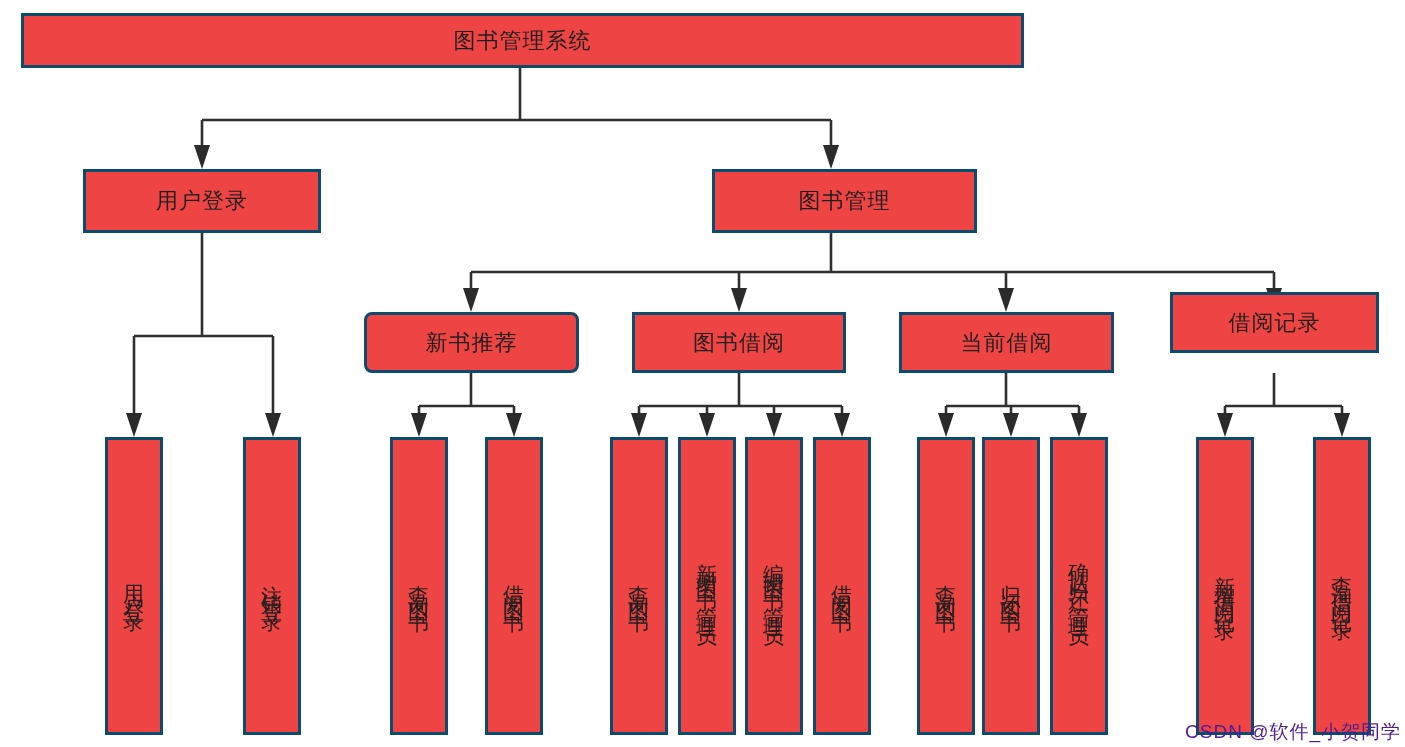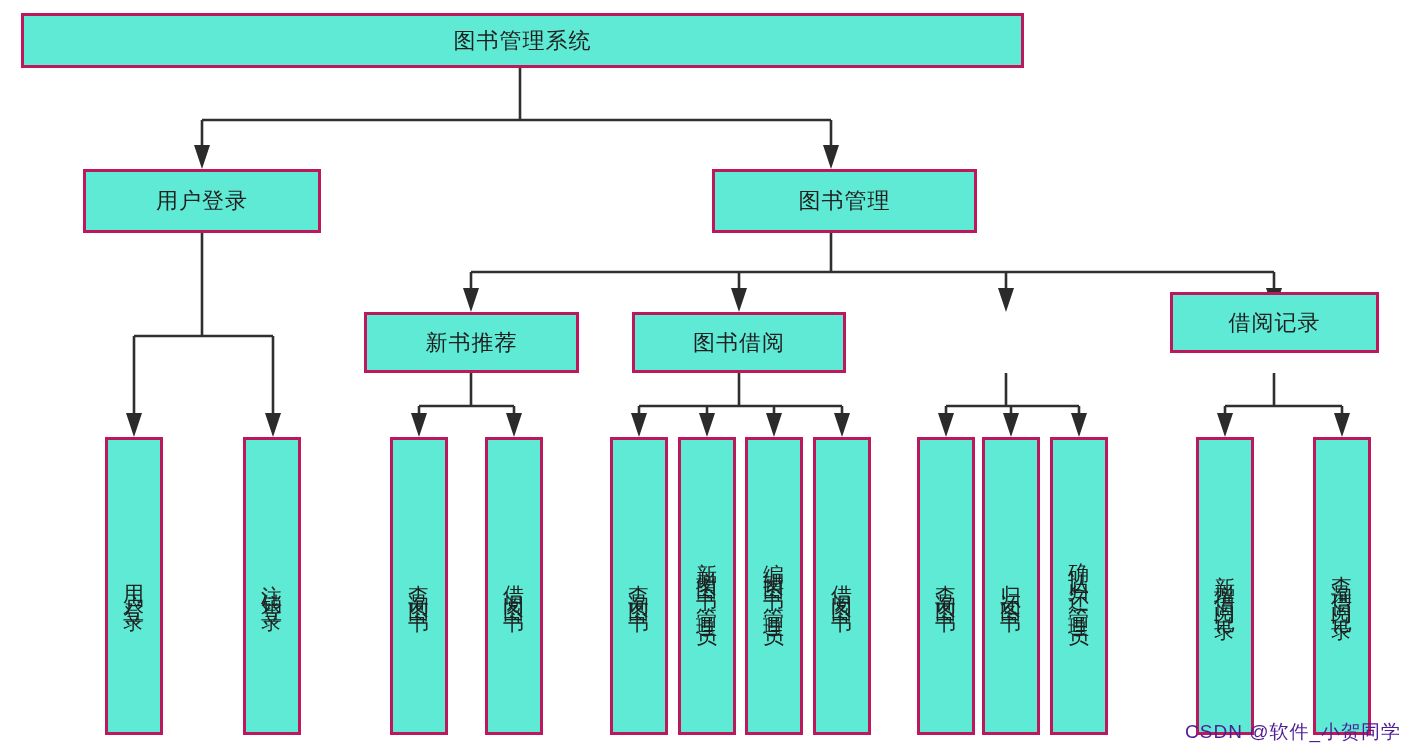--- a/index.html
+++ b/index.html
@@ -7,38 +7,38 @@
     position:relative;
     width:1405px;height:747px;
     background:#ffffff;
     font-family:"Liberation Sans","DejaVu Sans",sans-serif;
     overflow:hidden;
   }
   #wires{position:absolute;left:0;top:0;z-index:1;}
   .box{
     position:absolute;
     box-sizing:border-box;
-    background:#5eead4;
-    border:3px solid #be185d;
+    background:#ef4444;
+    border:3px solid #0c4a6e;
     display:flex;align-items:center;justify-content:center;
     color:#1f1f1f;
     z-index:2;
   }
   .hbox{font-size:22px;letter-spacing:1px;}
   .vbox{width:58px;top:437px;height:298px;font-size:21px;}
   .vbox span{
     writing-mode:vertical-rl;
     letter-spacing:9px;
     line-height:1;
     white-space:nowrap;
   }
   #n-root{left:21px;top:13px;width:1003px;height:55px;}
   #n-l2a{left:83px;top:169px;width:238px;height:64px;}
   #n-l2b{left:712px;top:169px;width:265px;height:64px;}
-  #n-l3a{left:364px;top:312px;width:215px;height:61px;}
+  #n-l3a{left:364px;top:312px;width:215px;height:61px;border-radius:8px;}
   #n-l3b{left:632px;top:312px;width:214px;height:61px;text-align:right;}
   #n-l3c{left:899px;top:312px;width:215px;height:61px;}
   #n-l3d{left:1170px;top:292px;width:209px;height:61px;text-align:right;}
   #f1a{left:105px;} #f1b{left:243px;}
   #f2a{left:390px;} #f2b{left:485px;}
   #f3a{left:610px;} #f3b{left:678px;} #f3c{left:745px;} #f3d{left:813px;}
   #f4a{left:917px;} #f4b{left:982px;} #f4c{left:1050px;}
   #f5a{left:1196px;} #f5b{left:1313px;}
   #watermark{
     position:absolute;
@@ -117,20 +117,23 @@
   <div id="n-l2b" class="box hbox">
     <span>图书管理</span>
   </div>
 
   <div id="n-l3a" class="box hbox">
     <span>新书推荐</span>
   </div>
   <div id="n-l3b" class="box hbox">
     <span>图书借阅</span>
   </div>
+  <div id="n-l3c" class="box hbox">
+    <span>当前借阅</span>
+  </div>
   <div id="n-l3d" class="box hbox">
     <span>借阅记录</span>
   </div>
 
   <div id="f1a" class="box vbox">
     <span>用户登录</span>
   </div>
   <div id="f1b" class="box vbox">
     <span>注销登录</span>
   </div>

